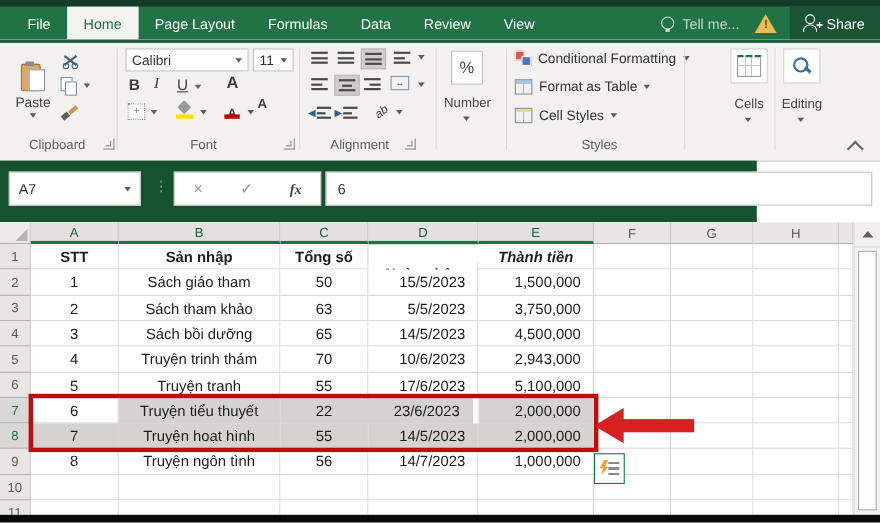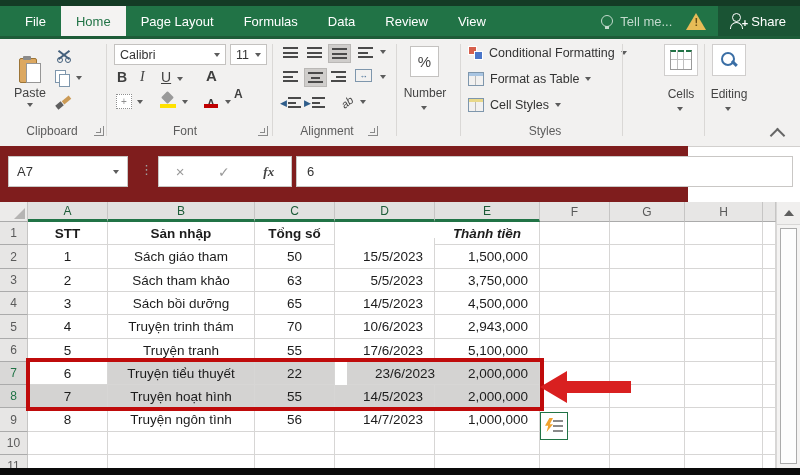--- a/index.html
+++ b/index.html
@@ -95,21 +95,21 @@
   .bigbox{position:absolute;width:32px;height:30px;background:#fff;border:1px solid #d0cecd;display:flex;align-items:center;justify-content:center;}
   .cells-ic{position:relative;width:20px;height:17px;border:1px solid #9a9a9a;border-top:2px dashed #217346;background:
     linear-gradient(90deg,transparent 6px,#c0c0c0 6px,#c0c0c0 7px,transparent 7px,transparent 12px,#c0c0c0 12px,#c0c0c0 13px,transparent 13px),
     linear-gradient(transparent 7px,#c0c0c0 7px,#c0c0c0 8px,transparent 8px);}
   .mag-ic{position:relative;width:18px;height:18px;}
   .mag-ic .lens{position:absolute;left:1px;top:1px;width:10px;height:10px;border:2px solid #3a6ea5;border-radius:50%;}
   .mag-ic .handle{position:absolute;left:11px;top:11px;width:7px;height:2.5px;background:#3a6ea5;transform:rotate(45deg);}
   .chev{position:absolute;width:9px;height:9px;border-left:2px solid #666;border-top:2px solid #666;transform:rotate(45deg);}
 
   
-  .fbar{position:absolute;left:0;top:146px;width:688px;height:56px;background:#7f1d1d;}
+  .fbar{position:absolute;left:0;top:146px;width:688px;height:56px;background:#14532d;}
   .fbox{position:absolute;top:10px;height:31px;background:#fff;border:1px solid #c9c7c5;box-sizing:border-box;
     display:flex;align-items:center;font-size:13px;color:#333;}
   .dots{position:absolute;top:16px;color:#a0a0a0;font-size:13px;}
 
   
   .grid{position:absolute;left:0;top:202px;width:776px;height:266px;background:#fff;overflow:hidden;}
   .hdr{position:absolute;box-sizing:border-box;background:#e7e6e5;border-right:1px solid #c6c5c4;border-bottom:1px solid #ababab;
     display:flex;align-items:center;justify-content:center;font-size:12px;color:#5a5a5a;}
   .hdr.colsel{color:#1d5c38;border-bottom:3px solid #217346;background:#e2e1e0;}
   .hdr.rowsel{color:#217346;background:#d9d8d7;}
@@ -465,21 +465,21 @@
       <div class="cell right" style="left: 335px; top: 137px; width: 100px; height: 23px;">17/6/2023</div>
       <div class="cell right" style="left: 435px; top: 137px; width: 105px; height: 23px;">5,100,000</div>
       <div class="cell" style="left: 540px; top: 137px; width: 70px; height: 23px;"></div>
       <div class="cell" style="left: 610px; top: 137px; width: 75px; height: 23px;"></div>
       <div class="cell" style="left: 685px; top: 137px; width: 78px; height: 23px;"></div>
       <div class="cell" style="left: 763px; top: 137px; width: 13px; height: 23px;"></div>
       <div class="hdr rowsel" style="left: 0px; top: 160px; width: 28px; height: 23px;">7</div>
       <div class="cell center active" style="left: 28px; top: 160px; width: 80px; height: 23px;">6</div>
       <div class="cell center sel" style="left: 108px; top: 160px; width: 147px; height: 23px; text-align: right;">Truyện tiểu thuyết</div>
       <div class="cell center sel" style="left: 255px; top: 160px; width: 80px; height: 23px;">22</div>
-      <div class="cell right sel" style="left: 347px; top: 160px; width: 100px; height: 23px;">23/6/2023</div>
+      <div class="cell right sel" style="left: 330px; top: 160px; width: 100px; height: 23px;">23/6/2023</div>
       <div class="cell right sel" style="left: 435px; top: 160px; width: 105px; height: 23px;">2,000,000</div>
       <div class="cell" style="left: 540px; top: 160px; width: 70px; height: 23px;"></div>
       <div class="cell" style="left: 610px; top: 160px; width: 75px; height: 23px;"></div>
       <div class="cell" style="left: 685px; top: 160px; width: 78px; height: 23px;"></div>
       <div class="cell" style="left: 763px; top: 160px; width: 13px; height: 23px;"></div>
       <div class="hdr rowsel" style="left: 0px; top: 183px; width: 28px; height: 23px;">8</div>
       <div class="cell center sel" style="left: 28px; top: 183px; width: 80px; height: 23px;">7</div>
       <div class="cell center sel" style="left: 108px; top: 183px; width: 147px; height: 23px;">Truyện hoạt hình</div>
       <div class="cell center sel" style="left: 255px; top: 183px; width: 80px; height: 23px;">55</div>
       <div class="cell right sel" style="left: 335px; top: 183px; width: 100px; height: 23px;">14/5/2023</div>

